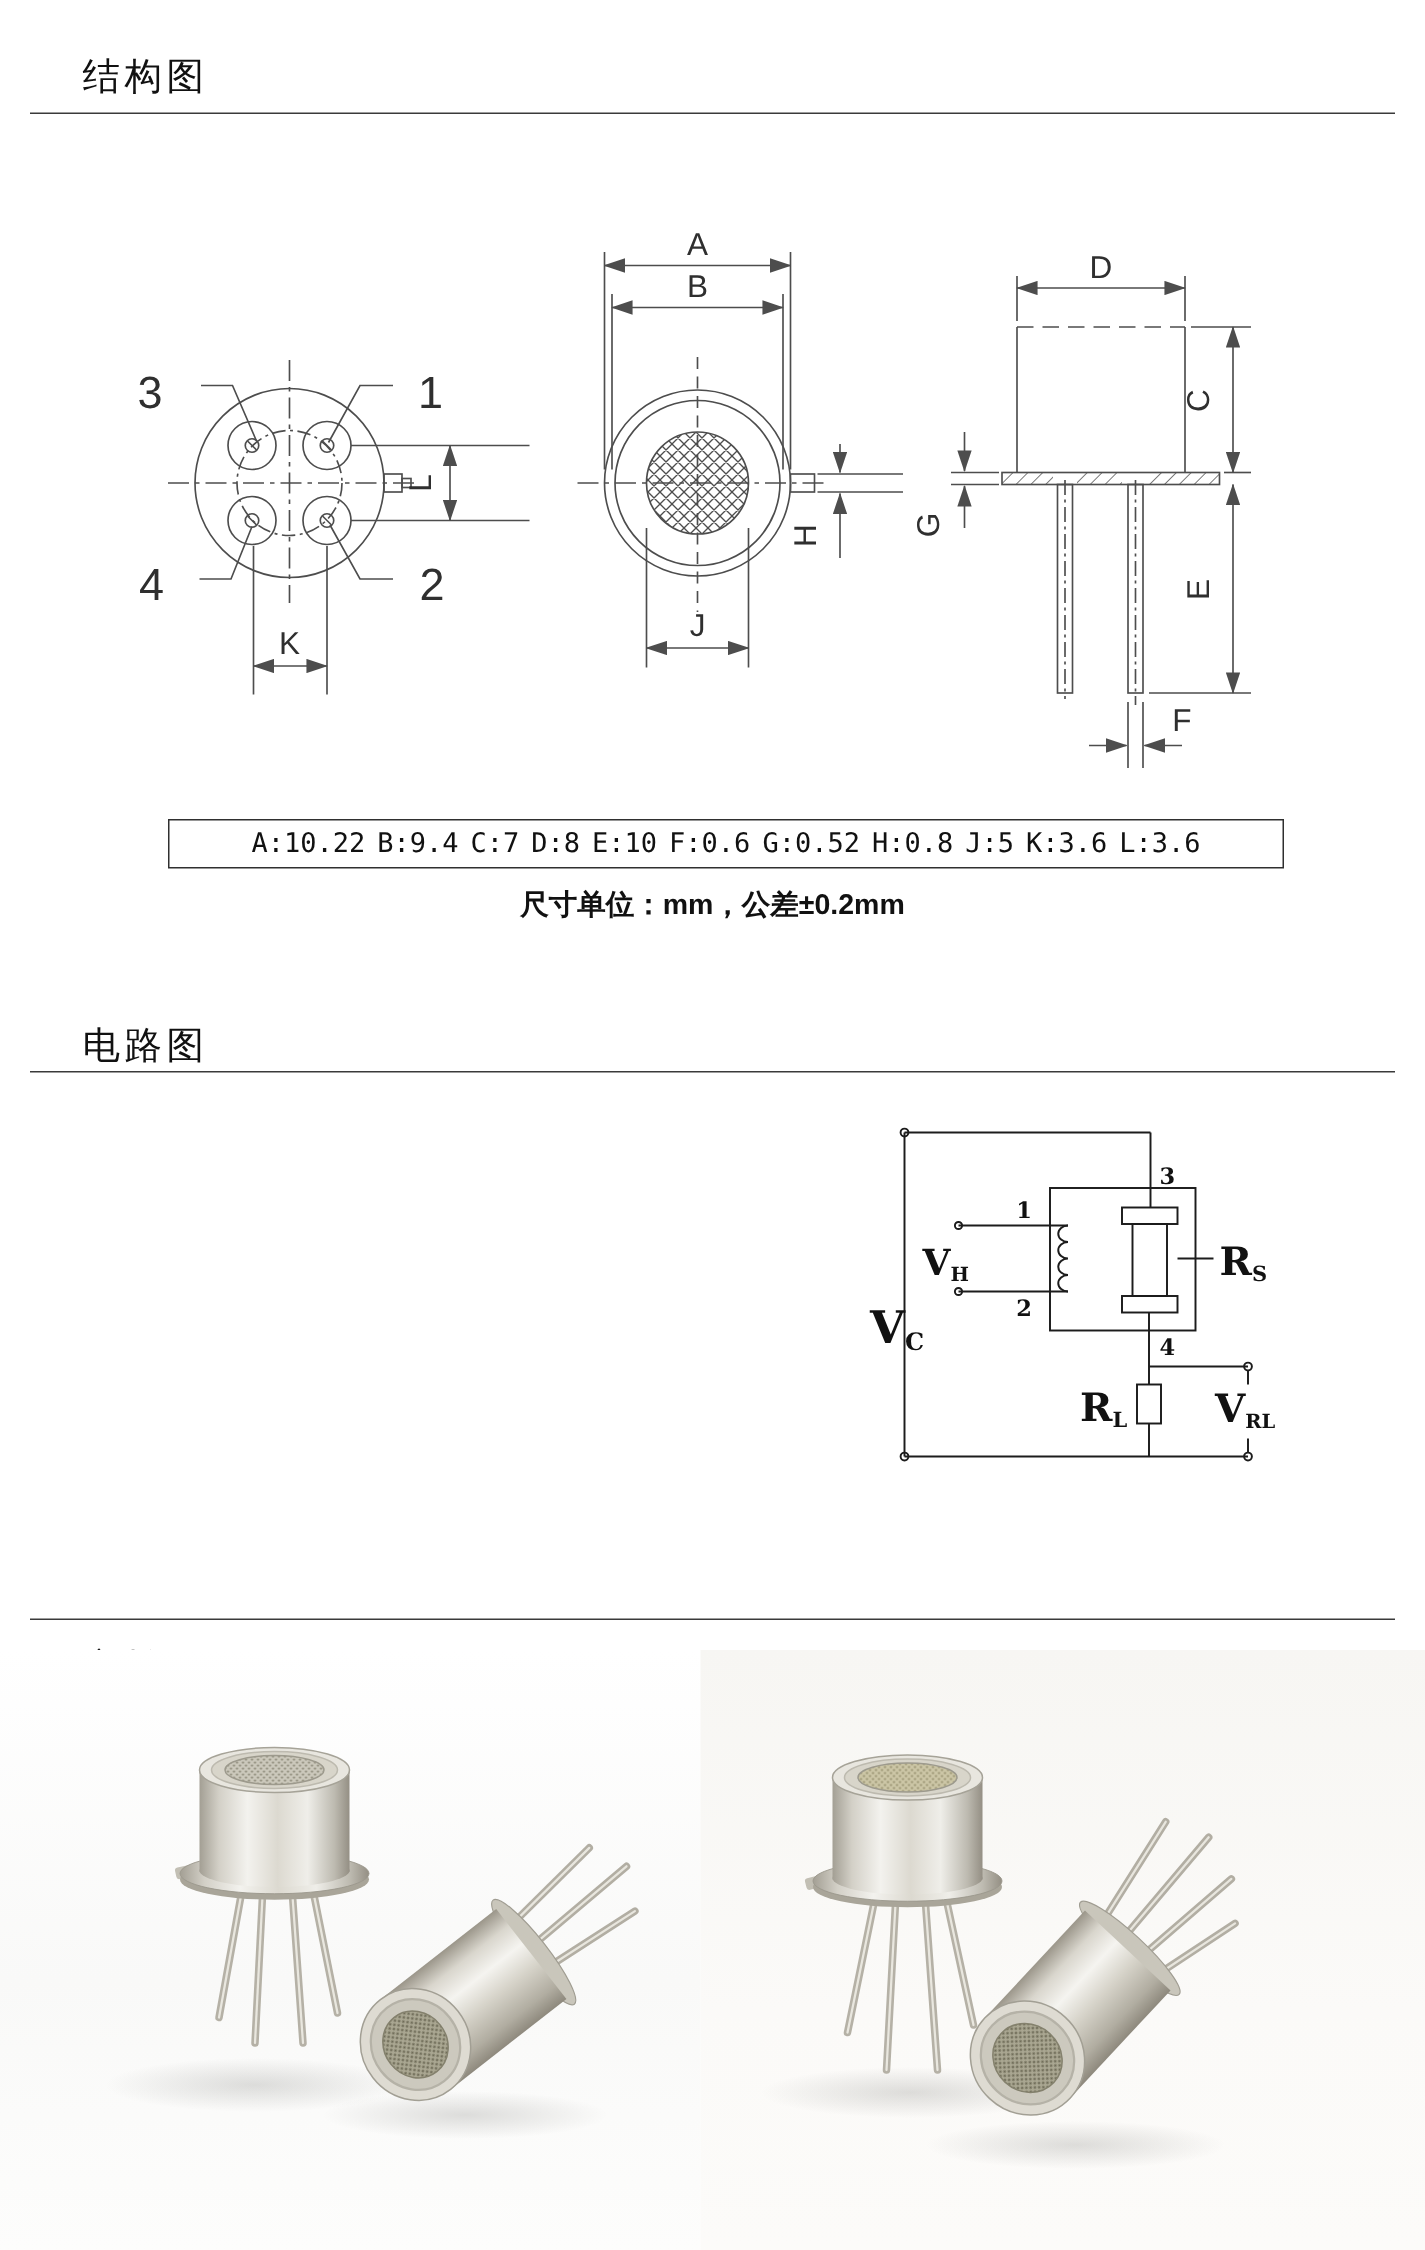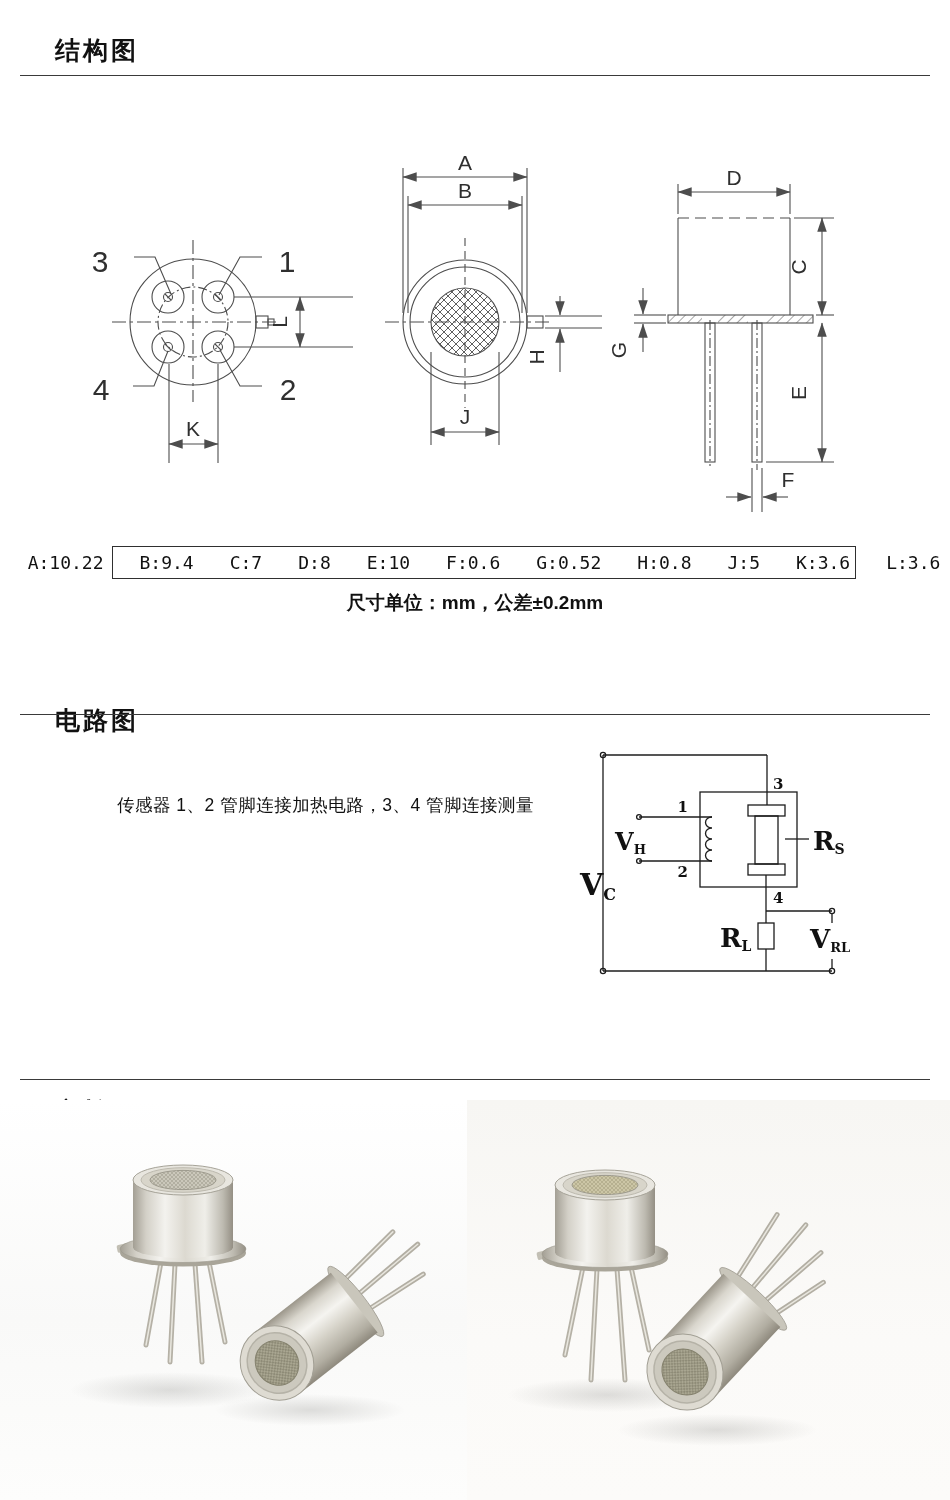--- a/index.html
+++ b/index.html
@@ -1,20 +1,20 @@
 <!DOCTYPE html>
 <html><head>
 <meta charset="utf-8">
 <style>
   html,body{margin:0;padding:0;background:#ffffff;}
   body{width:950px;height:1500px;position:relative;font-family:"Liberation Sans",sans-serif;color:#222;overflow:hidden;}
-  .sec-title{position:absolute;left:55px;font-size:25px;font-weight:700;letter-spacing:3px;color:#111;}
+  .sec-title{position:absolute;left:55px;font-size:25px;font-weight:400;letter-spacing:3px;color:#111;}
   .rule{position:absolute;left:20px;width:910px;border-top:1.5px solid #3a3a3a;height:0;}
   .dim-table{position:absolute;left:112px;top:546px;width:742px;height:31px;border:1.6px solid #2f2f2f;
-             display:flex;justify-content:center;align-items:center;gap:36px;
+             display:flex;justify-content:center;align-items:center;gap:8px;
              font-family:"DejaVu Sans Mono",monospace;font-size:18px;color:#111;}
   .units-note{position:absolute;left:0;top:590px;width:950px;text-align:center;
               font-size:19px;font-weight:700;color:#111;font-family:"Liberation Sans",sans-serif;}
   .cdesc{position:absolute;left:75px;top:786px;width:462px;font-size:17.5px;line-height:39px;
          color:#111;letter-spacing:0.5px;}
   .cdesc div{text-align:justify;text-align-last:justify;}
   .cdesc div:first-child{text-indent:2.4em;}
   .cdesc div:last-child{text-align-last:left;}
   svg{position:absolute;display:block;}
   svg text{font-family:"Liberation Sans",sans-serif;fill:#2f2f2f;}
@@ -170,25 +170,24 @@
     <span>E:10</span>
     <span>F:0.6</span>
     <span>G:0.52</span>
     <span>H:0.8</span>
     <span>J:5</span>
     <span>K:3.6</span>
     <span>L:3.6</span>
   </div>
 <div class="units-note">尺寸单位：mm，公差±0.2mm</div>
 
-<div class="sec-title" style="top:704px">电路图</div>
+<div class="sec-title" style="top:680px">电路图</div>
 <div class="rule" style="top:714px"></div>
 
 <div class="cdesc">
-    <div>传感器 1、2 管脚连接加热电路，3、4 管脚连接测量</div>
   </div>
 
 <svg style="left:540px;top:735px" width="370" height="255" viewBox="540 735 370 255">
 
   <line class="ckt" x1="603" y1="755" x2="603" y2="971"></line>
   <line class="ckt" x1="603" y1="755" x2="767" y2="755"></line>
   <line class="ckt" x1="767" y1="755" x2="767" y2="805"></line>
   <circle class="ckt" cx="603" cy="755" r="2.6" fill="#fff"></circle>
   <circle class="ckt" cx="603" cy="971" r="2.6" fill="#fff"></circle>
 

